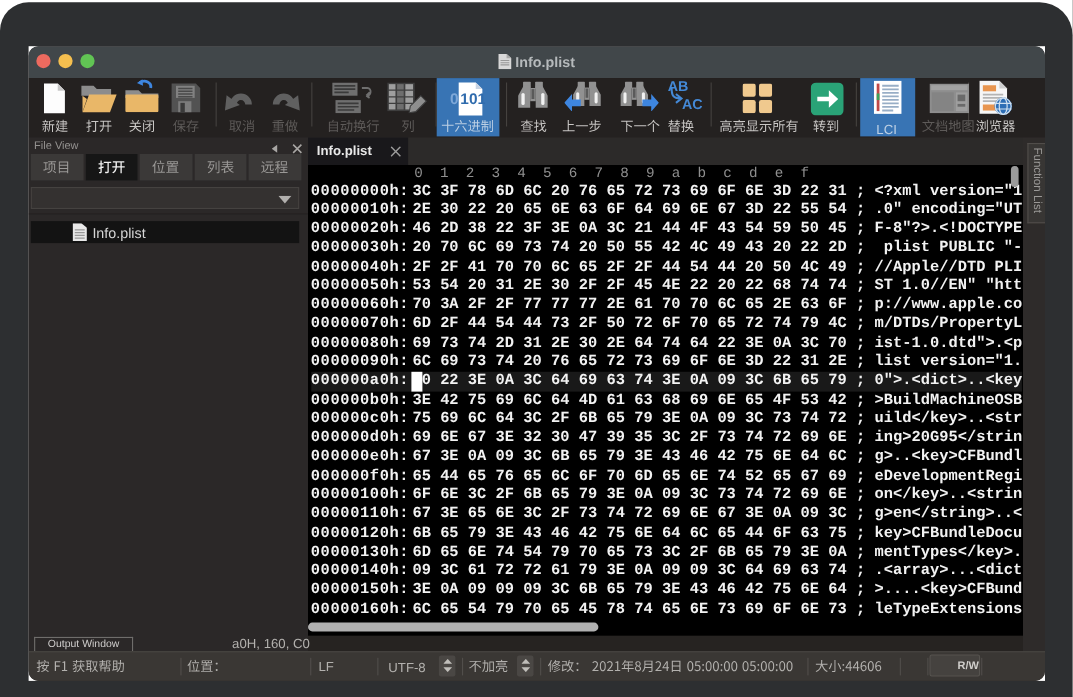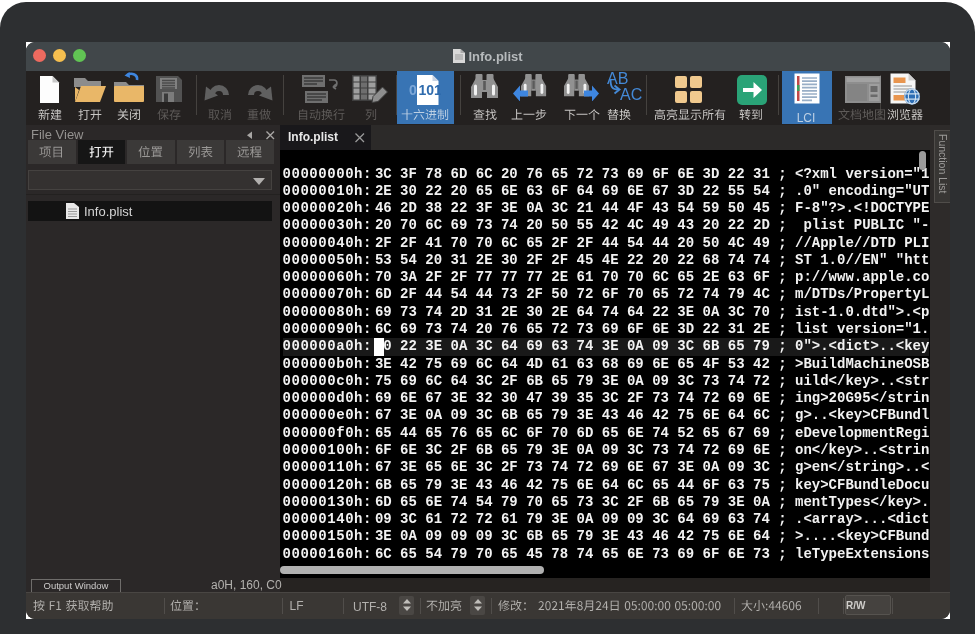--- a/index.html
+++ b/index.html
@@ -153,21 +153,21 @@
         <rect x="15.5" y="0" width="7" height="7" rx="1" fill="#919191"></rect>
         <path d="M0 24 v-11 l5-9 h6 v20 z" fill="#919191"></path>
         <path d="M27 24 v-11 l-5-9 h-6 v20 z" fill="#919191"></path>
         <rect x="11" y="6" width="5" height="12" fill="#919191"></rect>
         <rect x="12.2" y="7" width="2.6" height="9" fill="#5a5a5a"></rect>
         <rect x="3" y="10.5" width="3" height="11" rx="1.5" fill="#f2f2f2"></rect>
         <rect x="21" y="10.5" width="3" height="11" rx="1.5" fill="#f2f2f2"></rect>
       </g>
       <path d="M20 16.5 h8 v-5 l7 8 -7 8 v-5 h-8 z" fill="#3e86e0"></path>
     </svg>
-<div class="abs" style="left:581px;top:29px;width:38px;height:34px;color:#4489d6;font-weight:normal;font-size:16px;line-height:16.5px;font-family:'Liberation Sans',sans-serif">
+<div class="abs" style="left:581px;top:29px;width:38px;height:34px;color:#4489d6;font-weight:bold;font-size:13px;line-height:16.5px;font-family:'Liberation Sans',sans-serif">
       <div>AB</div>
       <div style="margin-left:13px">AC</div>
       <svg style="position:absolute;left:0;top:5px;overflow:visible" width="16" height="18">
         <path d="M3.5 3 c0 8 1.5 10.5 8 10.5 m-4-4 l5 4 -5 4" stroke="#4489d6" stroke-width="1.9" fill="none"></path>
       </svg>
     </div>
 <svg class="abs" style="left:649px;top:34.5px" width="27" height="27" viewBox="0 0 27 27">
       <g fill="#f0c98e">
         <rect x="0" y="0" width="12" height="12" rx="2"></rect>
         <rect x="15" y="0" width="12" height="12" rx="2"></rect>
@@ -304,21 +304,21 @@
         <path d="M8.7 -7.6 9.6 -7.3Q8.9 -5.1 7.7 -3.5Q6.5 -1.9 4.8 -0.9Q3.2 0.2 1.0 0.9Q0.9 0.8 0.8 0.7Q0.8 0.5 0.6 0.3Q0.5 0.2 0.4 0.1Q2.6 -0.5 4.2 -1.5Q5.8 -2.5 6.9 -4.0Q8.0 -5.5 8.7 -7.6ZM3.2 -7.5Q3.9 -5.6 5.1 -4.1Q6.2 -2.6 7.9 -1.6Q9.5 -0.5 11.6 0.0Q11.5 0.1 11.4 0.3Q11.3 0.4 11.2 0.6Q11.1 0.7 11.0 0.9Q8.8 0.3 7.2 -0.8Q5.5 -2.0 4.4 -3.6Q3.2 -5.2 2.4 -7.2ZM0.6 -8.0H11.5V-7.1H0.6ZM5.1 -9.9 6.0 -10.2Q6.3 -9.7 6.6 -9.2Q6.8 -8.7 7.0 -8.3L6.0 -8.0Q5.9 -8.4 5.6 -8.9Q5.3 -9.4 5.1 -9.9Z M12.6 -7.5H16.7V-6.7H12.6ZM14.3 -10.1H15.2V0.9H14.3ZM14.2 -7.0 14.8 -6.8Q14.7 -6.1 14.5 -5.3Q14.2 -4.5 14.0 -3.8Q13.7 -3.0 13.4 -2.4Q13.1 -1.7 12.8 -1.3Q12.7 -1.5 12.6 -1.7Q12.4 -1.9 12.3 -2.1Q12.6 -2.5 12.9 -3.1Q13.2 -3.6 13.4 -4.3Q13.7 -5.0 13.9 -5.6Q14.1 -6.3 14.2 -7.0ZM15.1 -6.2Q15.2 -6.1 15.5 -5.8Q15.7 -5.5 15.9 -5.1Q16.2 -4.8 16.4 -4.5Q16.6 -4.2 16.7 -4.0L16.2 -3.3Q16.1 -3.6 15.9 -3.9Q15.7 -4.3 15.4 -4.6Q15.2 -5.0 15.0 -5.3Q14.8 -5.7 14.7 -5.9ZM19.5 -10.0H20.3V-5.2H19.5ZM22.2 -9.3 23.1 -9.1Q22.9 -8.6 22.7 -8.0Q22.4 -7.5 22.2 -7.0Q22.0 -6.5 21.8 -6.2L21.0 -6.4Q21.2 -6.8 21.5 -7.3Q21.7 -7.8 21.9 -8.3Q22.1 -8.9 22.2 -9.3ZM16.8 -9.0 17.5 -9.3Q17.7 -8.9 17.9 -8.4Q18.1 -7.9 18.3 -7.4Q18.5 -6.9 18.6 -6.6L17.8 -6.3Q17.7 -6.6 17.6 -7.1Q17.4 -7.6 17.2 -8.1Q17.0 -8.6 16.8 -9.0ZM16.7 -5.6H23.0V0.9H22.1V-4.8H16.7ZM16.8 -3.2H22.4V-2.4H16.8ZM16.4 -0.8H22.4V0.1H16.4Z M31.6 -10.1H32.5V-1.7H31.6ZM27.8 -5.1 34.3 -7.9 34.7 -7.1 28.2 -4.3ZM29.1 -9.0H30.0V-0.9Q30.0 -0.6 30.1 -0.4Q30.2 -0.3 30.4 -0.2Q30.6 -0.1 31.0 -0.1Q31.1 -0.1 31.4 -0.1Q31.6 -0.1 32.0 -0.1Q32.4 -0.1 32.7 -0.1Q33.1 -0.1 33.4 -0.1Q33.7 -0.1 33.9 -0.1Q34.2 -0.1 34.4 -0.3Q34.6 -0.4 34.6 -0.8Q34.7 -1.1 34.8 -1.8Q34.9 -1.7 35.2 -1.6Q35.4 -1.5 35.6 -1.5Q35.5 -0.7 35.4 -0.2Q35.2 0.3 34.9 0.5Q34.5 0.7 33.9 0.7Q33.8 0.7 33.5 0.7Q33.2 0.7 32.8 0.7Q32.4 0.7 32.0 0.7Q31.6 0.7 31.3 0.7Q31.0 0.7 30.9 0.7Q30.2 0.7 29.9 0.6Q29.5 0.4 29.3 0.1Q29.1 -0.3 29.1 -0.9ZM34.2 -7.7H34.1L34.3 -7.9L34.4 -8.0L35.1 -7.8L35.0 -7.6Q35.0 -6.8 35.0 -6.1Q35.0 -5.3 35.0 -4.7Q35.0 -4.1 35.0 -3.7Q34.9 -3.3 34.9 -3.1Q34.9 -2.8 34.7 -2.6Q34.5 -2.4 34.3 -2.3Q34.0 -2.3 33.7 -2.2Q33.4 -2.2 33.1 -2.2Q33.1 -2.4 33.0 -2.6Q33.0 -2.9 32.9 -3.0Q33.1 -3.0 33.4 -3.0Q33.6 -3.0 33.7 -3.0Q33.8 -3.0 33.9 -3.1Q34.0 -3.1 34.1 -3.3Q34.1 -3.4 34.1 -3.8Q34.1 -4.2 34.1 -4.8Q34.1 -5.3 34.2 -6.1Q34.2 -6.8 34.2 -7.7ZM24.5 -7.2H28.3V-6.3H24.5ZM26.0 -9.9H26.9V-2.2H26.0ZM24.4 -1.8Q24.9 -2.0 25.5 -2.3Q26.1 -2.5 26.8 -2.8Q27.6 -3.1 28.3 -3.4L28.5 -2.6Q27.5 -2.2 26.5 -1.7Q25.5 -1.3 24.8 -1.0Z M37.0 -9.6H47.0V1.0H46.1V-8.7H37.9V1.0H37.0ZM37.5 -0.4H46.6V0.5H37.5ZM40.5 -3.3 40.9 -3.9Q41.4 -3.8 41.9 -3.6Q42.4 -3.5 42.9 -3.3Q43.4 -3.2 43.7 -3.0L43.4 -2.4Q43.0 -2.6 42.5 -2.7Q42.0 -2.9 41.5 -3.1Q41.0 -3.2 40.5 -3.3ZM41.0 -8.5 41.7 -8.2Q41.4 -7.7 40.9 -7.2Q40.5 -6.7 40.0 -6.2Q39.4 -5.8 38.9 -5.4Q38.9 -5.5 38.8 -5.6Q38.6 -5.7 38.5 -5.8Q38.4 -5.9 38.3 -6.0Q39.1 -6.4 39.8 -7.1Q40.5 -7.8 41.0 -8.5ZM44.2 -7.5H44.3L44.5 -7.6L45.0 -7.3Q44.5 -6.5 43.8 -5.9Q43.1 -5.3 42.2 -4.8Q41.3 -4.3 40.4 -4.0Q39.4 -3.6 38.5 -3.4Q38.5 -3.5 38.4 -3.7Q38.3 -3.8 38.3 -3.9Q38.2 -4.1 38.1 -4.2Q39.0 -4.3 39.9 -4.6Q40.8 -4.9 41.6 -5.3Q42.5 -5.8 43.1 -6.3Q43.8 -6.8 44.2 -7.4ZM40.4 -6.9Q41.0 -6.2 41.8 -5.7Q42.7 -5.2 43.7 -4.8Q44.8 -4.4 45.9 -4.2Q45.8 -4.1 45.6 -3.9Q45.5 -3.7 45.4 -3.6Q44.3 -3.8 43.2 -4.2Q42.2 -4.7 41.3 -5.3Q40.4 -5.9 39.8 -6.6ZM40.7 -7.5H44.4V-6.8H40.2ZM39.3 -1.8 39.7 -2.4Q40.3 -2.4 41.0 -2.3Q41.7 -2.1 42.3 -2.0Q43.0 -1.9 43.6 -1.7Q44.1 -1.6 44.6 -1.4L44.2 -0.7Q43.6 -0.9 42.8 -1.1Q42.0 -1.4 41.0 -1.5Q40.1 -1.7 39.3 -1.8Z" fill="#5e5b59"></path>
       </g>
     </svg>
 <svg style="position:absolute;left:861.0px;top:65.5px;overflow:visible" width="38" height="16">
       <g transform="translate(0,12.0)">
         <path d="M3.3 -8.0H7.7V-7.2H3.3ZM3.6 -5.8 4.2 -6.2Q4.7 -5.6 5.2 -4.9Q5.7 -4.2 6.1 -3.5Q6.6 -2.8 6.9 -2.1Q7.3 -1.4 7.5 -0.9L6.7 -0.4Q6.5 -0.9 6.2 -1.6Q5.9 -2.3 5.4 -3.0Q5.0 -3.7 4.5 -4.5Q4.0 -5.2 3.6 -5.8ZM6.2 -7.6 7.0 -7.5Q6.7 -5.7 6.3 -4.2Q5.9 -2.6 5.2 -1.4Q4.5 -0.2 3.5 0.7Q3.4 0.7 3.3 0.5Q3.2 0.4 3.1 0.3Q3.0 0.2 2.9 0.1Q3.9 -0.7 4.5 -1.9Q5.2 -3.0 5.6 -4.5Q5.9 -5.9 6.2 -7.6ZM4.6 -9.7 5.3 -10.0Q5.5 -9.6 5.8 -9.2Q6.0 -8.7 6.2 -8.4L5.4 -8.0Q5.3 -8.4 5.0 -8.8Q4.8 -9.3 4.6 -9.7ZM8.2 -8.8H9.0V-1.7H8.2ZM10.2 -10.1H11.0V-0.0Q11.0 0.3 10.9 0.5Q10.8 0.7 10.6 0.8Q10.4 0.9 10.0 0.9Q9.6 1.0 9.1 1.0Q9.0 0.8 9.0 0.6Q8.9 0.3 8.8 0.2Q9.2 0.2 9.5 0.2Q9.9 0.2 10.0 0.2Q10.1 0.2 10.1 0.1Q10.2 0.1 10.2 -0.0ZM1.0 -9.3 1.6 -9.7Q1.9 -9.5 2.2 -9.2Q2.5 -8.9 2.7 -8.7Q3.0 -8.4 3.1 -8.2L2.5 -7.6Q2.4 -7.9 2.1 -8.2Q1.9 -8.4 1.6 -8.7Q1.3 -9.0 1.0 -9.3ZM0.5 -6.0 1.1 -6.5Q1.4 -6.3 1.7 -6.1Q2.0 -5.8 2.3 -5.6Q2.6 -5.3 2.8 -5.1L2.2 -4.5Q2.0 -4.7 1.7 -5.0Q1.4 -5.3 1.1 -5.5Q0.8 -5.8 0.5 -6.0ZM0.8 0.1Q1.0 -0.3 1.3 -0.9Q1.6 -1.5 1.9 -2.2Q2.1 -2.9 2.4 -3.5L3.1 -3.0Q2.8 -2.4 2.6 -1.8Q2.3 -1.2 2.0 -0.5Q1.8 0.1 1.5 0.6Z M18.9 -8.9H23.2V-8.0H18.9ZM19.0 -10.1 19.9 -9.9Q19.7 -9.2 19.4 -8.5Q19.2 -7.8 18.9 -7.1Q18.5 -6.5 18.2 -6.0Q18.1 -6.1 18.0 -6.2Q17.8 -6.3 17.7 -6.4Q17.5 -6.4 17.4 -6.5Q18.0 -7.2 18.4 -8.1Q18.8 -9.1 19.0 -10.1ZM19.7 -7.5 20.5 -7.8Q20.8 -7.6 21.1 -7.2Q21.5 -6.9 21.7 -6.6Q22.0 -6.2 22.1 -5.9L21.3 -5.6Q21.2 -5.8 20.9 -6.2Q20.7 -6.5 20.3 -6.9Q20.0 -7.2 19.7 -7.5ZM13.4 -9.4H14.3V-6.0H13.4ZM15.9 -10.0H16.8V-5.6H15.9ZM18.3 -2.2H19.2V-0.3Q19.2 -0.1 19.4 -0.0Q19.5 0.0 19.9 0.0Q20.0 0.0 20.3 0.0Q20.5 0.0 20.8 0.0Q21.2 0.0 21.4 0.0Q21.7 0.0 21.8 0.0Q22.1 0.0 22.2 -0.1Q22.3 -0.1 22.4 -0.4Q22.4 -0.7 22.4 -1.2Q22.6 -1.1 22.8 -1.0Q23.1 -1.0 23.2 -0.9Q23.2 -0.2 23.1 0.1Q22.9 0.5 22.7 0.6Q22.4 0.8 21.9 0.8Q21.9 0.8 21.6 0.8Q21.4 0.8 21.1 0.8Q20.9 0.8 20.6 0.8Q20.3 0.8 20.1 0.8Q19.9 0.8 19.8 0.8Q19.2 0.8 18.9 0.7Q18.6 0.6 18.5 0.4Q18.3 0.1 18.3 -0.3ZM17.5 -3.9H18.4V-3.0Q18.4 -2.6 18.3 -2.2Q18.2 -1.8 17.9 -1.3Q17.7 -0.9 17.1 -0.5Q16.5 -0.1 15.6 0.3Q14.7 0.7 13.4 1.0Q13.3 0.9 13.2 0.7Q13.1 0.6 13.0 0.5Q12.9 0.3 12.8 0.3Q14.1 -0.0 15.0 -0.3Q15.8 -0.7 16.3 -1.0Q16.8 -1.3 17.1 -1.7Q17.3 -2.0 17.4 -2.4Q17.5 -2.7 17.5 -3.0ZM14.3 -5.3H21.8V-1.5H20.9V-4.5H15.2V-1.4H14.3Z M26.4 -8.8V-7.1H28.4V-8.8ZM25.5 -9.5H29.2V-6.3H25.5ZM31.5 -8.8V-7.1H33.6V-8.8ZM30.6 -9.5H34.5V-6.3H30.6ZM24.6 -5.0H35.4V-4.2H24.6ZM25.9 -0.2H28.9V0.6H25.9ZM31.0 -0.2H34.1V0.6H31.0ZM31.5 -4.8Q31.9 -4.3 32.6 -3.9Q33.2 -3.4 34.0 -3.1Q34.8 -2.7 35.7 -2.5Q35.6 -2.4 35.5 -2.3Q35.3 -2.2 35.2 -2.0Q35.2 -1.9 35.1 -1.8Q34.3 -2.0 33.4 -2.4Q32.6 -2.9 31.9 -3.4Q31.2 -3.9 30.7 -4.5ZM25.5 -2.7H29.2V0.9H28.4V-2.0H26.4V1.0H25.5ZM30.7 -2.7H34.5V0.9H33.6V-2.0H31.5V1.0H30.7ZM29.2 -6.4 30.1 -6.2Q29.7 -5.3 29.0 -4.5Q28.3 -3.7 27.3 -2.9Q26.2 -2.2 24.9 -1.7Q24.8 -1.8 24.7 -1.9Q24.6 -2.1 24.6 -2.2Q24.5 -2.3 24.4 -2.4Q25.7 -2.9 26.6 -3.5Q27.6 -4.2 28.2 -4.9Q28.9 -5.7 29.2 -6.4ZM31.4 -5.8 31.8 -6.3Q32.3 -6.1 32.8 -5.9Q33.3 -5.6 33.6 -5.4L33.1 -4.9Q32.8 -5.1 32.3 -5.4Q31.8 -5.6 31.4 -5.8Z" fill="#c9c7c5"></path>
       </g>
     </svg>
 <div class="abs" style="left:755px;top:69px;width:50px;text-align:center;color:#bdd0e4;font-size:12px">LCI</div>
 <div id="sidebar"></div>
-<div class="abs" style="left:5px;top:85px;color:#949290;font-size:13px">File View</div>
+<div class="abs" style="left:5px;top:85px;color:#949290;font-size:10px">File View</div>
 <svg class="abs" style="left:221px;top:89px" width="28" height="9">
       <path d="M5 0.5 l-5 3.7 5 3.7 z" fill="#a8a6a4"></path>
       <path d="M19.5 0.5 l7.5 7.5 m0-7.5 l-7.5 7.5" stroke="#a8a6a4" stroke-width="1.4" fill="none"></path>
     </svg>
 <div class="abs" style="left:2px;top:98.5px;width:47.5px;height:23.5px;background:#3b3938"></div>
 <svg style="position:absolute;left:13.2px;top:102.5px;overflow:visible" width="27" height="16">
       <g transform="translate(0,12.5)">
         <path d="M0.6 -9.0H4.5V-8.1H0.6ZM2.2 -8.6H3.1V-2.4H2.2ZM0.4 -2.3Q0.9 -2.4 1.6 -2.6Q2.3 -2.8 3.0 -3.1Q3.8 -3.3 4.6 -3.5L4.7 -2.7Q3.6 -2.4 2.6 -2.0Q1.5 -1.6 0.6 -1.3ZM4.8 -9.9H12.0V-9.1H4.8ZM7.8 -9.6 8.9 -9.4Q8.7 -8.9 8.4 -8.3Q8.2 -7.8 8.0 -7.4L7.1 -7.6Q7.3 -8.0 7.5 -8.6Q7.7 -9.1 7.8 -9.6ZM7.7 -6.3H8.7V-3.6Q8.7 -3.0 8.5 -2.4Q8.4 -1.7 7.9 -1.1Q7.5 -0.5 6.7 0.0Q5.9 0.5 4.6 1.0Q4.5 0.9 4.4 0.7Q4.3 0.6 4.2 0.5Q4.1 0.3 4.0 0.2Q5.3 -0.1 6.0 -0.6Q6.8 -1.0 7.1 -1.5Q7.5 -2.1 7.6 -2.6Q7.7 -3.1 7.7 -3.6ZM8.6 -1.1 9.2 -1.7Q9.7 -1.4 10.2 -1.1Q10.8 -0.7 11.2 -0.3Q11.7 0.0 12.0 0.3L11.4 1.0Q11.1 0.7 10.6 0.3Q10.2 -0.1 9.6 -0.4Q9.1 -0.8 8.6 -1.1ZM5.2 -7.8H11.1V-1.9H10.2V-6.9H6.1V-1.9H5.2Z M15.1 -6.8H22.4V-5.9H15.1ZM15.1 -3.8H22.4V-2.9H15.1ZM15.1 -0.8H22.4V0.1H15.1ZM14.5 -9.7H23.0V0.9H22.0V-8.8H15.4V0.9H14.5Z" fill="#9b9997"></path>
       </g>
     </svg>
@@ -362,20 +362,21 @@
       </g>
     </svg>
 <div class="abs" style="left:58px;top:162px;color:#d5d5d5;font-size:13px">Info.plist</div>
 <div id="tabbar"></div>
 <div class="abs" style="left:254px;top:83px;width:91px;height:25px;background:#19181b"></div>
 <div class="abs" style="left:262px;top:88px;color:#e8e8e8;font-weight:bold;font-size:12px">Info.plist</div>
 <svg class="abs" style="left:329px;top:91px" width="10" height="10">
       <path d="M0.5 0.5 L9 9 M9 0.5 L0.5 9" stroke="#9a9a9a" stroke-width="1.3" fill="none"></path>
     </svg>
 <div id="hexarea">
+<div id="hexhead">0  1  2  3  4  5  6  7  8  9  a  b  c  d  e  f</div>
 <div id="cursor"></div>
 <div id="hexpre"><div><span class="adr">00000000h:</span> 3C 3F 78 6D 6C 20 76 65 72 73 69 6F 6E 3D 22 31 ; &lt;?xml version="1</div><div><span class="adr">00000010h:</span> 2E 30 22 20 65 6E 63 6F 64 69 6E 67 3D 22 55 54 ; .0" encoding="UT</div><div><span class="adr">00000020h:</span> 46 2D 38 22 3F 3E 0A 3C 21 44 4F 43 54 59 50 45 ; F-8"?&gt;.&lt;!DOCTYPE</div><div><span class="adr">00000030h:</span> 20 70 6C 69 73 74 20 50 55 42 4C 49 43 20 22 2D ;  plist PUBLIC "-</div><div><span class="adr">00000040h:</span> 2F 2F 41 70 70 6C 65 2F 2F 44 54 44 20 50 4C 49 ; //Apple//DTD PLI</div><div><span class="adr">00000050h:</span> 53 54 20 31 2E 30 2F 2F 45 4E 22 20 22 68 74 74 ; ST 1.0//EN" "htt</div><div><span class="adr">00000060h:</span> 70 3A 2F 2F 77 77 77 2E 61 70 70 6C 65 2E 63 6F ; p://www.apple.co</div><div><span class="adr">00000070h:</span> 6D 2F 44 54 44 73 2F 50 72 6F 70 65 72 74 79 4C ; m/DTDs/PropertyL</div><div><span class="adr">00000080h:</span> 69 73 74 2D 31 2E 30 2E 64 74 64 22 3E 0A 3C 70 ; ist-1.0.dtd"&gt;.&lt;p</div><div><span class="adr">00000090h:</span> 6C 69 73 74 20 76 65 72 73 69 6F 6E 3D 22 31 2E ; list version="1.</div><div class="cur"><span class="adr">000000a0h:</span> 30 22 3E 0A 3C 64 69 63 74 3E 0A 09 3C 6B 65 79 ; 0"&gt;.&lt;dict&gt;..&lt;key</div><div><span class="adr">000000b0h:</span> 3E 42 75 69 6C 64 4D 61 63 68 69 6E 65 4F 53 42 ; &gt;BuildMachineOSB</div><div><span class="adr">000000c0h:</span> 75 69 6C 64 3C 2F 6B 65 79 3E 0A 09 3C 73 74 72 ; uild&lt;/key&gt;..&lt;str</div><div><span class="adr">000000d0h:</span> 69 6E 67 3E 32 30 47 39 35 3C 2F 73 74 72 69 6E ; ing&gt;20G95&lt;/strin</div><div><span class="adr">000000e0h:</span> 67 3E 0A 09 3C 6B 65 79 3E 43 46 42 75 6E 64 6C ; g&gt;..&lt;key&gt;CFBundl</div><div><span class="adr">000000f0h:</span> 65 44 65 76 65 6C 6F 70 6D 65 6E 74 52 65 67 69 ; eDevelopmentRegi</div><div><span class="adr">00000100h:</span> 6F 6E 3C 2F 6B 65 79 3E 0A 09 3C 73 74 72 69 6E ; on&lt;/key&gt;..&lt;strin</div><div><span class="adr">00000110h:</span> 67 3E 65 6E 3C 2F 73 74 72 69 6E 67 3E 0A 09 3C ; g&gt;en&lt;/string&gt;..&lt;</div><div><span class="adr">00000120h:</span> 6B 65 79 3E 43 46 42 75 6E 64 6C 65 44 6F 63 75 ; key&gt;CFBundleDocu</div><div><span class="adr">00000130h:</span> 6D 65 6E 74 54 79 70 65 73 3C 2F 6B 65 79 3E 0A ; mentTypes&lt;/key&gt;.</div><div><span class="adr">00000140h:</span> 09 3C 61 72 72 61 79 3E 0A 09 09 3C 64 69 63 74 ; .&lt;array&gt;...&lt;dict</div><div><span class="adr">00000150h:</span> 3E 0A 09 09 09 3C 6B 65 79 3E 43 46 42 75 6E 64 ; &gt;....&lt;key&gt;CFBund</div><div><span class="adr">00000160h:</span> 6C 65 54 79 70 65 45 78 74 65 6E 73 69 6F 6E 73 ; leTypeExtensions</div></div>
 <div class="abs" style="left:0px;top:416.5px;width:264px;height:8px;border-radius:4px;background:#b0b0b0"></div>
 <div class="abs" style="left:639px;top:1.5px;width:7px;height:19px;border-radius:3.5px;background:#9a9a9a"></div>
 </div>
 <div id="belowhex"></div>
 <div id="rightstrip"></div>
 <div class="abs" style="left:907.5px;top:88.5px;width:16px;height:73px;background:#383634;border:1px solid #504d4a;border-right:none"></div>
 <div class="abs" style="left:909px;top:92px;width:14px;height:68px;color:#9c9a98;font-size:10.5px;writing-mode:vertical-rl;white-space:nowrap;font-family:'Liberation Sans',sans-serif">Function List</div>
 <div class="abs" style="left:5px;top:537.5px;width:90px;height:13px;background:#2b2828;border:1px solid #6f6d6b;border-bottom:none;color:#cecccb;font-size:9.5px;text-align:center;line-height:12px">Output Window</div>
@@ -425,13 +426,13 @@
     </svg>
 <div class="ssep" style="left:138px"></div>
 <div class="ssep" style="left:256px"></div>
 <div class="ssep" style="left:317px"></div>
 <div class="ssep" style="left:394px"></div>
 <div class="ssep" style="left:465px"></div>
 <div class="ssep" style="left:708px"></div>
 <div class="ssep" style="left:792px"></div>
 <div class="ssep" style="left:817px"></div>
 <div class="ssep" style="left:866px"></div>
-<div class="abs" style="left:819px;top:553.5px;width:46px;height:20px;background:#45423f;border:1px solid #56534f;border-radius:2px;color:#d0cecb;font-size:10px;font-weight:bold;text-align:left;line-height:19px">R/W</div>
+<div class="abs" style="left:819px;top:553.5px;width:46px;height:20px;background:#45423f;border:1px solid #56534f;border-radius:2px;color:#d0cecb;font-size:10px;font-weight:bold;text-align:right;line-height:19px">R/W</div>
 </div>
 </body></html>

